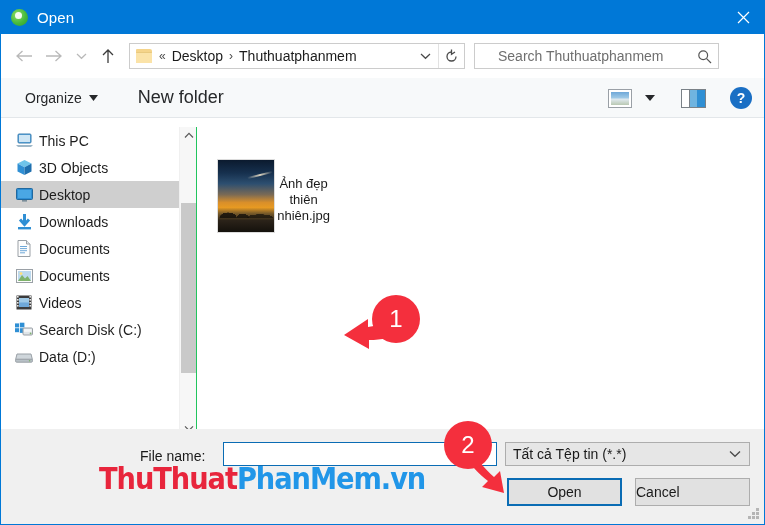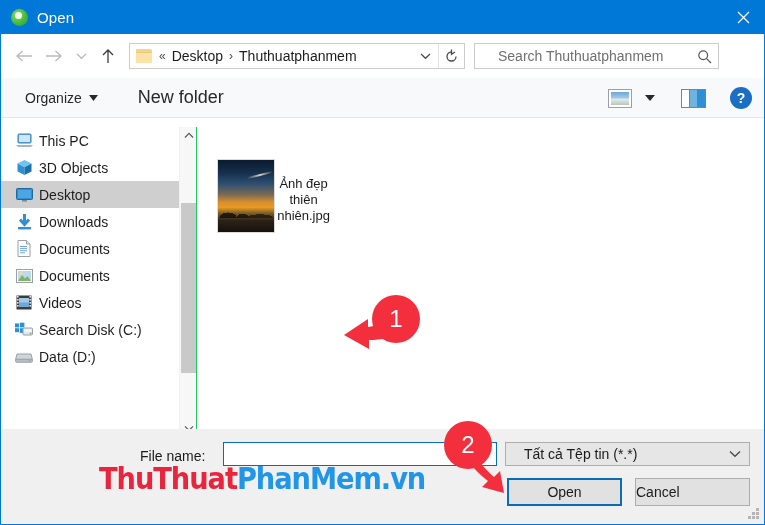--- a/index.html
+++ b/index.html
@@ -292,21 +292,21 @@
     font-size: 14px; font-family: "Liberation Sans", sans-serif;
     padding: 0 4px; background: transparent; color: #1a1a1a;
   }
   #filetype-dd {
     position: absolute; left: 504px; top: 441px;
     width: 245px; height: 24px;
     background: #e6e6e6; border: 1px solid #adadad;
     display: flex; align-items: center;
   }
   #filetype-label {
-    font-size: 14px; color: #1a1a1a; margin-left: 18px;
+    font-size: 14px; color: #1a1a1a; margin-left: 7px;
   }
   #filetype-caret {
     position: absolute; right: 8px; top: 50%; transform: translateY(-50%);
   }
   #open-btn {
     position: absolute; left: 506px; top: 477px;
     width: 115px; height: 28px;
     background: #e1e1e1; border: 2px solid #0a6cb4;
     display: flex; align-items: center; justify-content: center;
     font-size: 14px; color: #1a1a1a;

